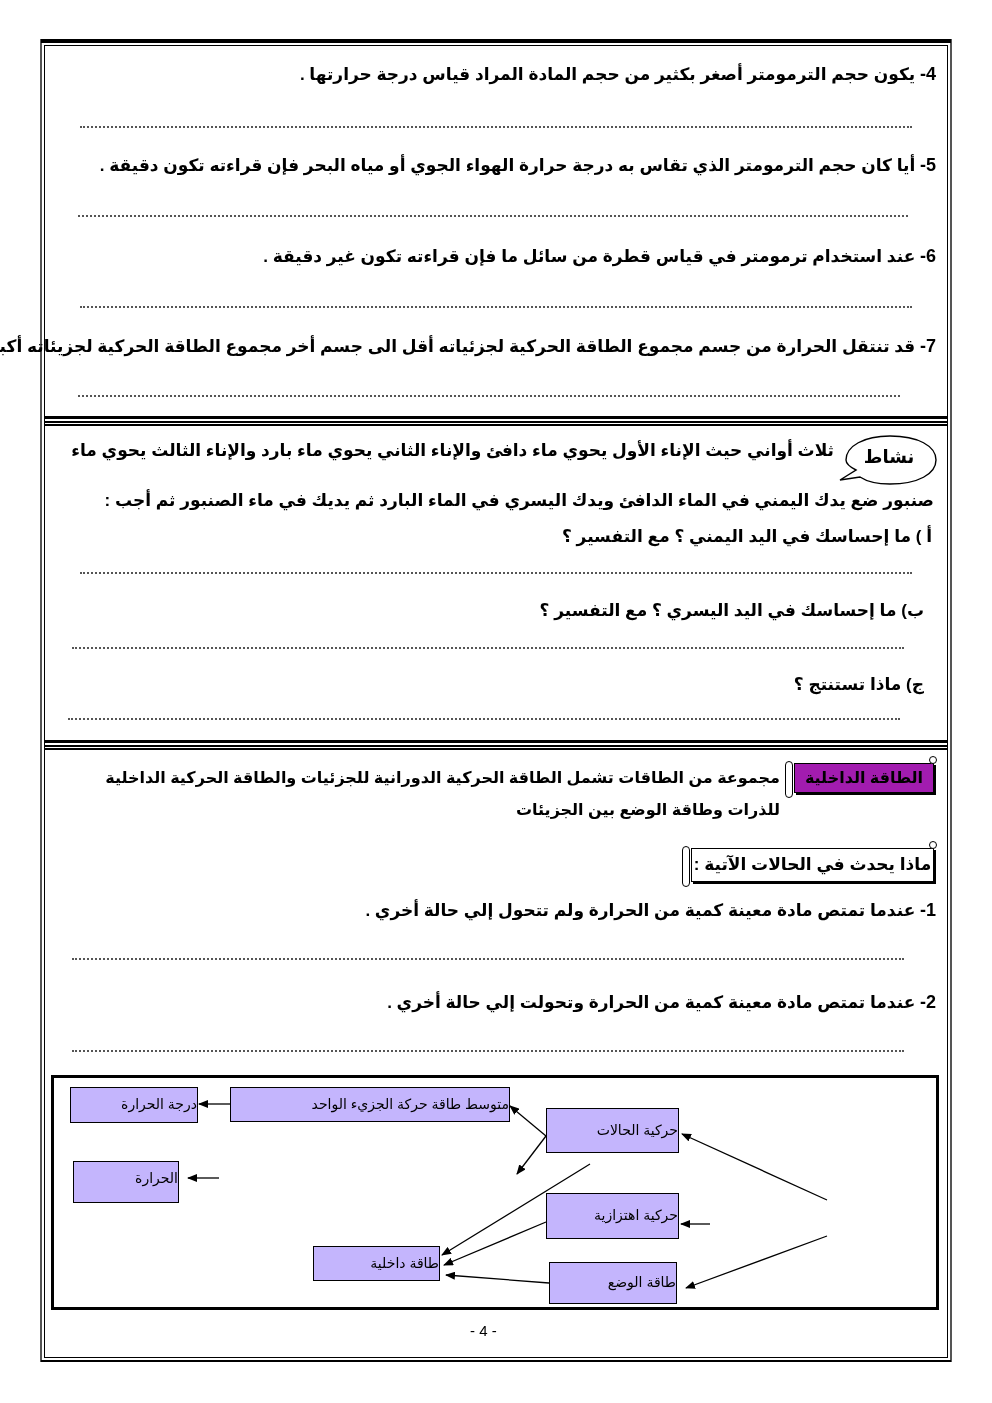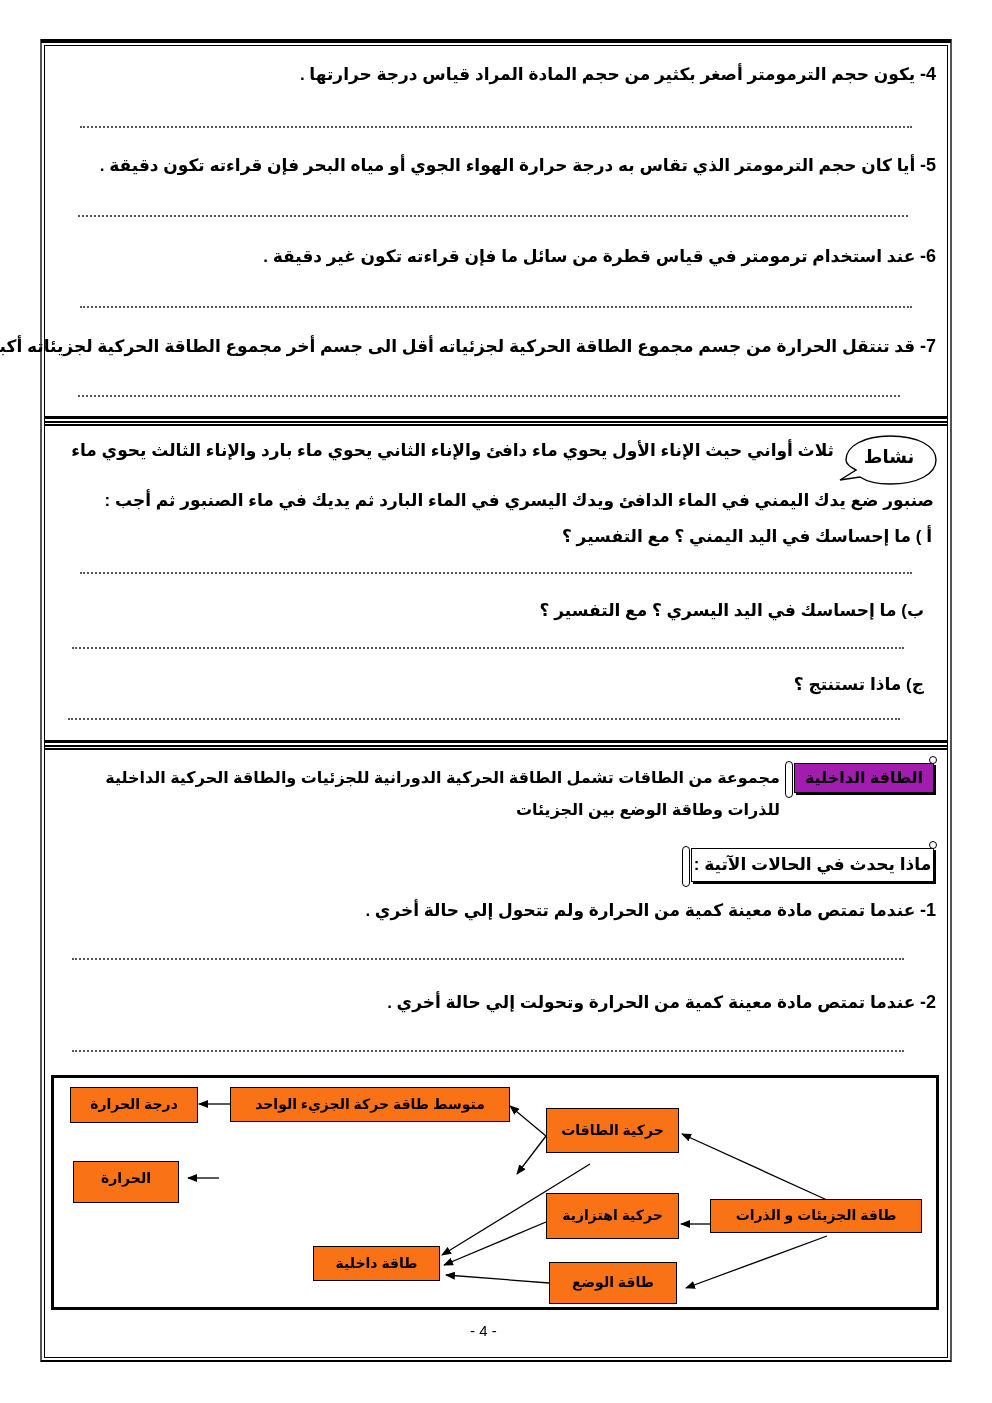--- a/index.html
+++ b/index.html
@@ -40,22 +40,22 @@
   .scroll-def { left: 794px; top: 763px; width: 140px; height: 30px; background: #a21caf;
                 font-size: 16px; line-height: 27px; box-shadow: 2px 2px 0 #000; }
   .scroll-q { left: 691px; top: 848px; width: 243px; height: 34px; background: #fff;
               font-size: 17px; line-height: 31px; box-shadow: 2px 2px 0 #000; }
 
   .def-text { position: absolute; direction: rtl; text-align: right; white-space: nowrap;
               font-weight: bold; font-size: 16px; letter-spacing: 0.2px; }
 
   .diagram { position: absolute; left: 51px; top: 1075px; width: 888px; height: 235px;
              border: 3px solid #000; box-sizing: border-box; }
-  .dbox { position: absolute; box-sizing: border-box; border: 1.5px solid #000; background: #f97316;
-          direction: rtl; text-align: center; font-size: 14px; font-weight: bold; white-space: nowrap; }
+  .dbox { position: absolute; box-sizing: border-box; border: 1.5px solid #000; background: #c4b5fd;
+          direction: rtl; font-size: 14px; font-weight: normal; white-space: nowrap; }
   .diagram svg { position: absolute; left: 0; top: 0; }
 
   .page-num { position: absolute; left: 470px; top: 1322px; font-size: 15px; }
 </style>
 </head>
 <body>
 
 <div class="frame-outer"></div>
 <div class="frame-top-thick"></div>
 <div class="frame-inner"></div>
@@ -164,21 +164,20 @@
 
       <line x1="656" y1="146" x2="627" y2="146" marker-end="url(#ah)"></line>
 
       <line x1="773" y1="158" x2="632" y2="210" marker-end="url(#ah)"></line>
     </g>
   </svg>
 
   <div class="dbox" style="left:16px; top:9px; width:128px; height:36px; line-height:33px;">درجة الحرارة</div>
   <div class="dbox" style="left:176px; top:9px; width:280px; height:35px; line-height:32px;">متوسط طاقة حركة الجزيء الواحد</div>
   <div class="dbox" style="left:19px; top:83px; width:106px; height:42px; line-height:32px;">الحرارة</div>
-  <div class="dbox" style="left:492px; top:30px; width:133px; height:45px; line-height:42px;">حركية الطاقات</div>
+  <div class="dbox" style="left:492px; top:30px; width:133px; height:45px; line-height:42px;">حركية الحالات</div>
   <div class="dbox" style="left:492px; top:115px; width:133px; height:46px; line-height:43px;">حركية اهتزازية</div>
-  <div class="dbox" style="left:656px; top:121px; width:212px; height:34px; line-height:31px;">طاقة الجزيئات و الذرات</div>
   <div class="dbox" style="left:259px; top:168px; width:127px; height:35px; line-height:32px;">طاقة داخلية</div>
   <div class="dbox" style="left:495px; top:184px; width:128px; height:42px; line-height:39px;">طاقة الوضع</div>
 </div>
 
 <div class="page-num">- 4 -</div>
 <div class="frame-bottom-line"></div>
 
 </body></html>

